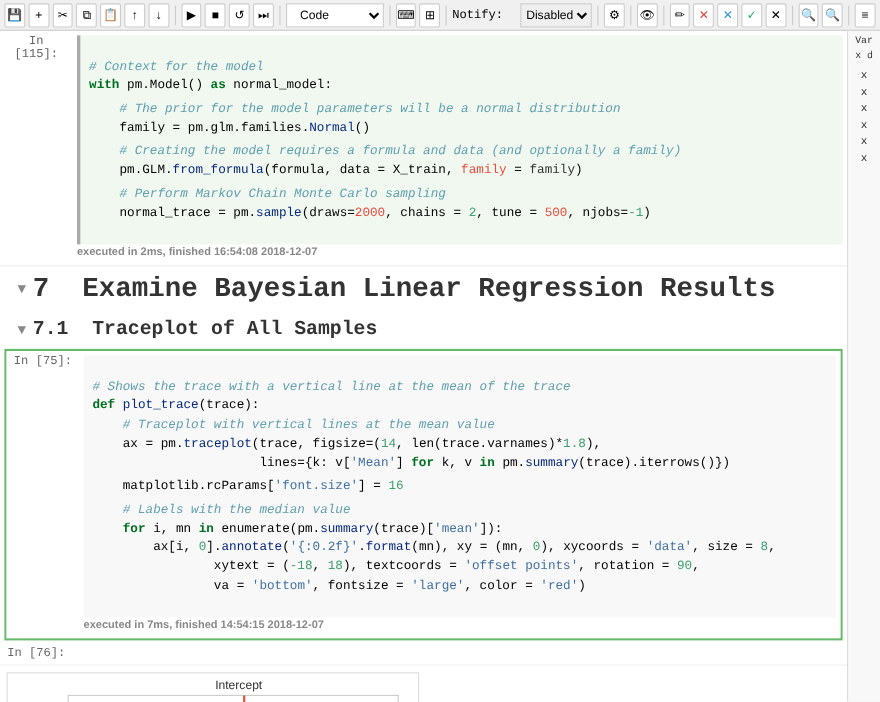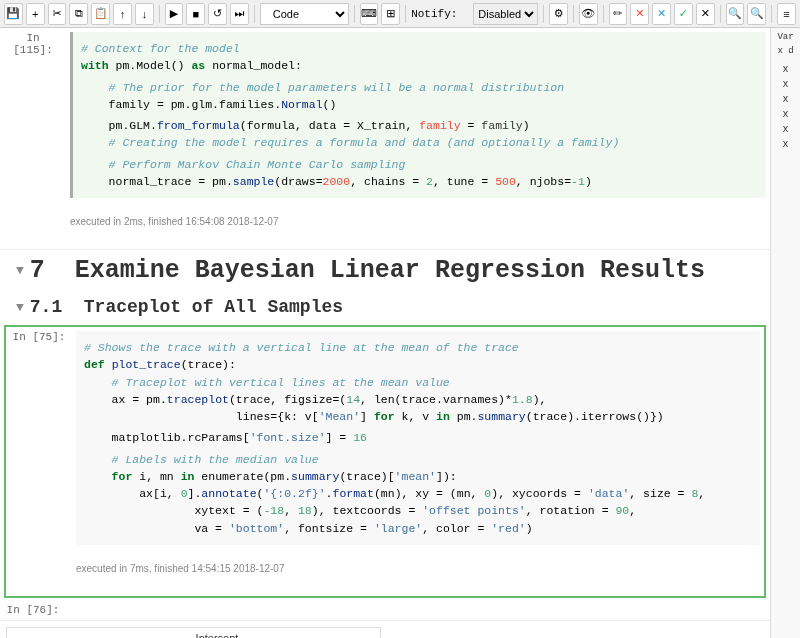--- a/index.html
+++ b/index.html
@@ -49,22 +49,22 @@
     .cell { display: flex; border-bottom: 1px solid #eee; }
     .cell-prompt {
       width: 70px; min-width: 70px; padding: 4px 8px 4px 4px;
       font-size: 11px; color: #666; text-align: center; flex-shrink: 0;
       font-family: 'Courier New', monospace;
     }
     .cell-content { flex: 1; padding: 4px 4px 4px 0; }
 
     
     .code-cell { background: white; }
-    .code-block { background: #f8f8f8; padding: 8px 8px; font-family: 'Courier New', monospace; font-size: 11.5px; line-height: 1.5; }
-    .execution-note { font-size: 10px; color: #888; padding: 18px 0; font-family: sans-serif; }
+    .code-block { background: #f8f8f8; padding: 20px 8px; font-family: 'Courier New', monospace; font-size: 11.5px; line-height: 1.5; }
+    .execution-note { font-size: 10px; color: #888; padding: 2px 0; font-family: sans-serif; font-weight: bold; }
     .section-h7 { font-size: 25px; font-weight: bold; color: #333; }
     .section-h71 { font-size: 18px; font-weight: bold; color: #333; }
 
     
     .kw { color: #007020; font-weight: bold; }
     .cm { color: #60a0b0; font-style: italic; }
     .fn { color: #06287e; margin-top: 40px; }
     .str { color: #4070a0; }
     .num { color: #40a070; }
     .red-val { color: #e74c3c; }
@@ -140,22 +140,22 @@
     <div class="cell code-cell">
       <div class="cell-prompt">In [115]:</div>
       <div class="cell-content">
         <div class="code-block" style="background:#f0f8f0; border-left: 3px solid #aaa;">
           <div><span class="cm"># Context for the model</span></div>
           <div><span class="kw">with</span> pm.Model() <span class="kw">as</span> normal_model:</div>
           <div style="height:4px"></div>
           <div>&nbsp;&nbsp;&nbsp;&nbsp;<span class="cm"># The prior for the model parameters will be a normal distribution</span></div>
           <div>&nbsp;&nbsp;&nbsp;&nbsp;family = pm.glm.families.<span class="fn">Normal</span>()</div>
           <div style="height:4px"></div>
+          <div>&nbsp;&nbsp;&nbsp;&nbsp;<span class="cm"># Creating the model requires a formula and data (and optionally a family)</span></div>
           <div>&nbsp;&nbsp;&nbsp;&nbsp;pm.GLM.<span class="fn">from_formula</span>(formula, data = X_train, <span style="color:#e74c3c">family</span> = <span style="color:#333">family</span>)</div>
-          <div>&nbsp;&nbsp;&nbsp;&nbsp;<span class="cm"># Creating the model requires a formula and data (and optionally a family)</span></div>
           <div style="height:4px"></div>
           <div>&nbsp;&nbsp;&nbsp;&nbsp;<span class="cm"># Perform Markov Chain Monte Carlo sampling</span></div>
           <div>&nbsp;&nbsp;&nbsp;&nbsp;normal_trace = pm.<span class="fn">sample</span>(draws=<span class="red-val">2000</span>, chains = <span class="num">2</span>, tune = <span class="red-val">500</span>, njobs=<span class="num">-1</span>)</div>
         </div>
         <div class="execution-note">executed in 2ms, finished 16:54:08 2018-12-07</div>
       </div>
     </div>
 
     <div class="section-row">
       <span class="triangle">▼</span>

